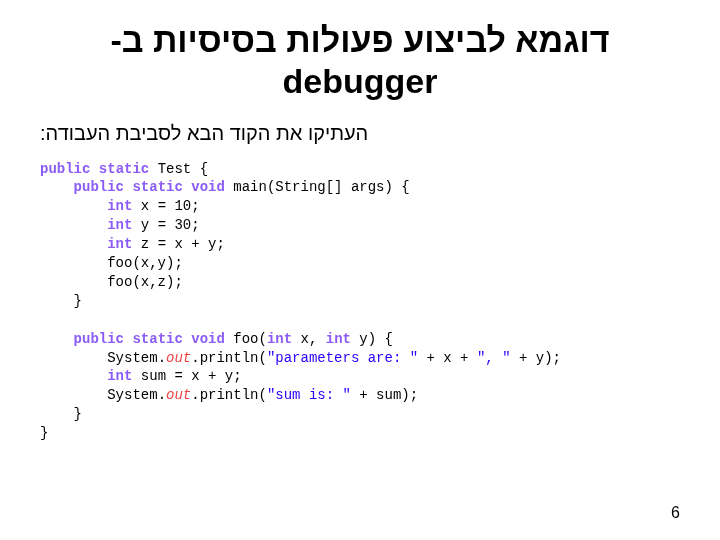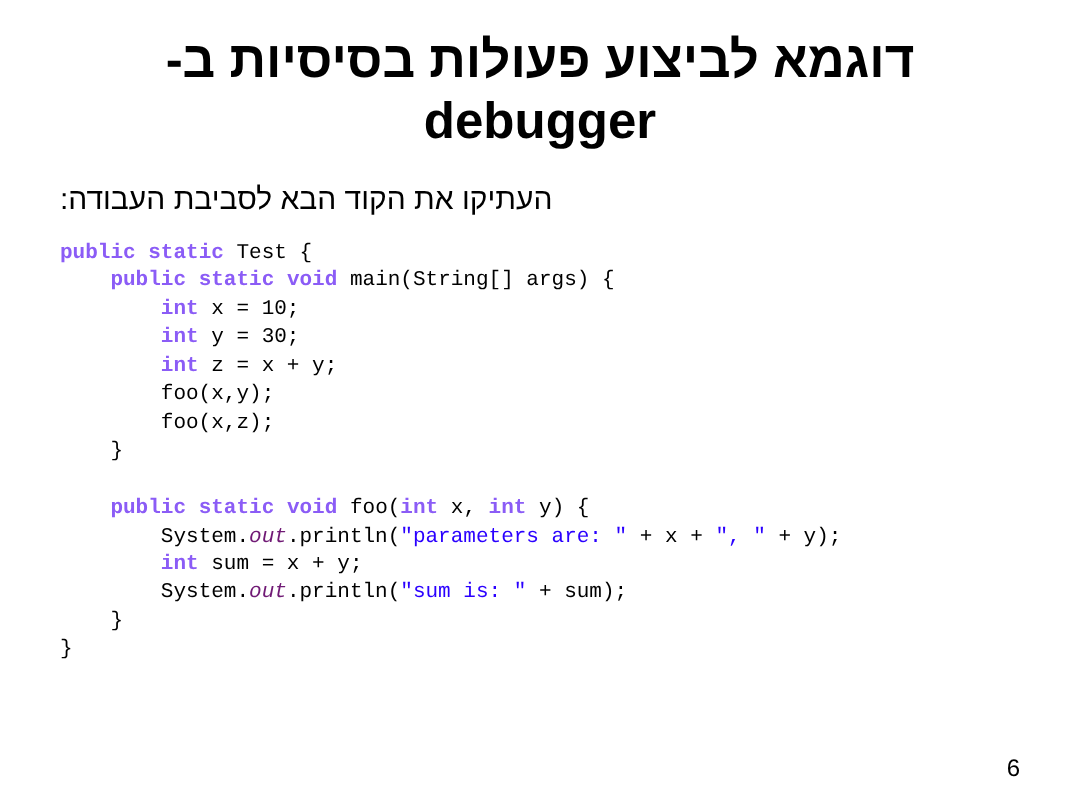--- a/index.html
+++ b/index.html
@@ -32,21 +32,21 @@
   .code {
     font-family: "Courier New", monospace;
     font-size: 14px;
     line-height: 1.35;
     white-space: pre;
   }
   .kw { color: #8b5cf6; font-weight: bold; }
   .cls { font-weight: normal; }
   .mtd { font-weight: normal; }
   .str { color: #2a00ff; }
-  .fld { color: #701a75; font-style: italic; }
+  .fld { color: #ef4444; font-style: italic; }
   .page-num {
     position: absolute;
     bottom: 18px;
     right: 40px;
     font-size: 16px;
   }
 </style>
 </head>
 <body>
 

